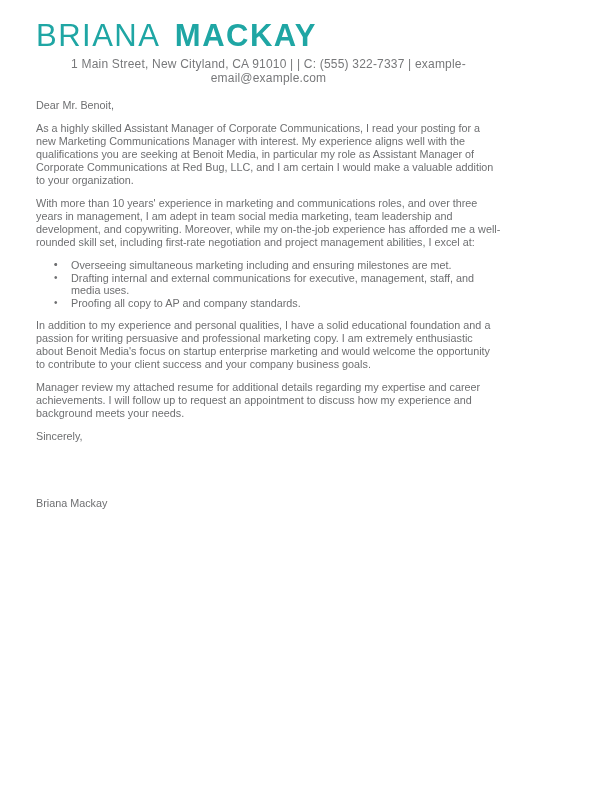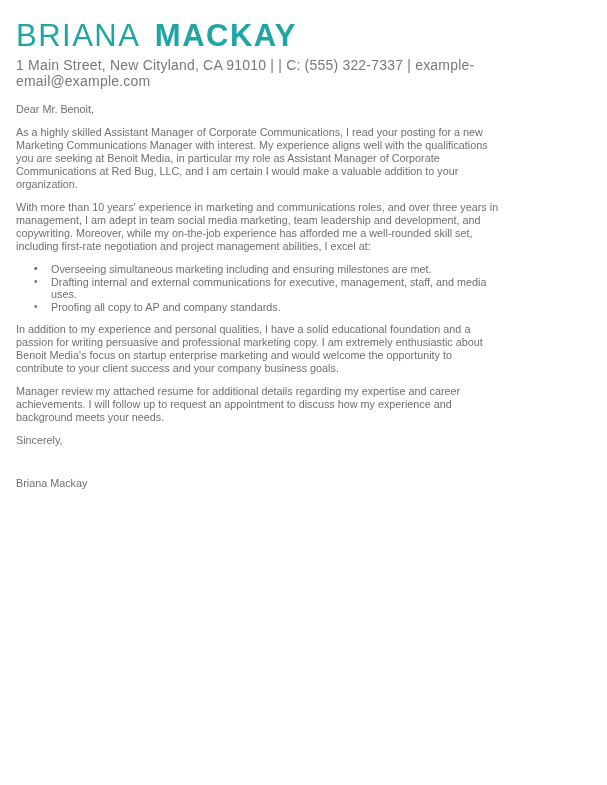--- a/index.html
+++ b/index.html
@@ -8,21 +8,21 @@
     background: #ffffff;
   }
   .page {
     position: relative;
     width: 531px;
     height: 785px;
     background: #ffffff;
     font-family: "Liberation Sans", sans-serif;
     color: #6e6f71;
     box-sizing: border-box;
-    padding: 16px 30px 0 16px;
+    padding: 16px 30px 0 36px;
     overflow: hidden;
   }
   
   .letter-header {
     margin-top: 2px;
   }
   .name-line {
     font-size: 31px;
     letter-spacing: 1.5px;
     line-height: 36px;
@@ -31,23 +31,24 @@
   }
   .name-first {
     font-weight: 400;
   }
   .name-last {
     font-weight: 700;
     margin-left: 6px;
   }
   .contact-line {
     margin-top: 3px;
-    font-size: 14px;
+    font-size: 12px;
     letter-spacing: 0.2px;
     color: #77787a;
+    text-align: center;
   }
   
   .letter-body {
     margin-top: 14px;
     font-size: 10.8px;
     line-height: 13px;
     color: #6e6f71;
     max-width: 556px;
   }
   .salutation {
@@ -73,21 +74,21 @@
   ul.bullet-list li .bullet-dot {
     position: absolute;
     left: 0;
     top: 0;
     font-size: 10px;
   }
   .thanks-line {
     margin: 0 0 10px 0;
   }
   .signoff-line {
-    margin: 0 0 30px 0;
+    margin: 0 0 54px 0;
   }
   .signature-line {
     margin: 0;
   }
 </style>
 </head>
 <body>
 
 <div class="page">
 

